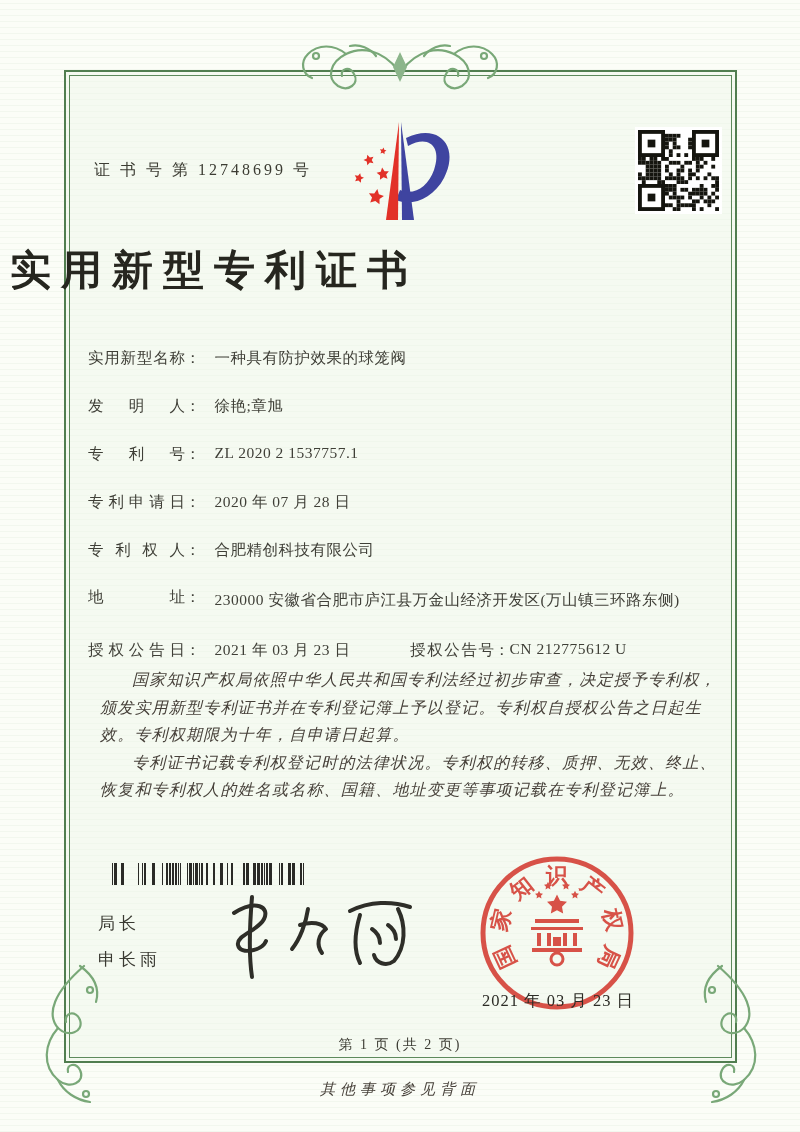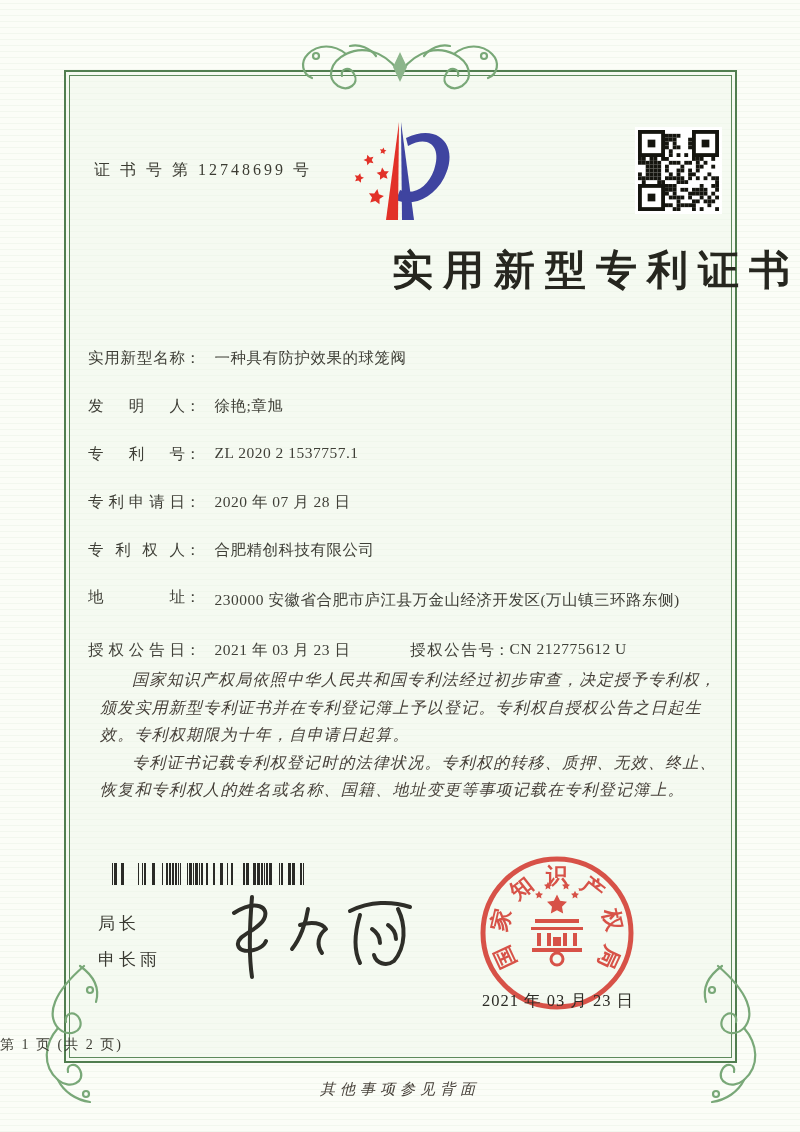--- a/index.html
+++ b/index.html
@@ -19,21 +19,21 @@
   .ornament { position:absolute; pointer-events:none; }
   .ornament svg path, .ornament svg circle { stroke:#79a878; fill:none; stroke-width:2.2; stroke-linecap:round; }
   .ornament svg .solid { fill:#8cb58b; stroke:none; }
 
   .cert-number { position:absolute; left:94px; top:148px; font-size:16px; letter-spacing:3px; color:#3c3c33;margin-top:12px; }
 
   .logo { position:absolute; left:338px; top:114px; width:128px; height:122px; }
   .qr { position:absolute; left:635px; top:127px; width:87px; height:87px; background:#fff; padding:3px; }
   .qr svg { width:100%; height:100%; display:block; }
 
-  .title { position:absolute; left:0; right:0; top:243px; text-align:right;
+  .title { position:absolute; left:0; right:0; top:243px; text-align:left;
     font-size:41px; font-weight:bold; letter-spacing:10px; text-indent:10px; color:#26261f; }
 
   .fields { position:absolute; left:88px; top:341px; width:636px; }
   .field-row { position:absolute; left:0; font-size:15.5px; color:#3f3f37; display:flex; align-items:flex-start; }
   .field-label { display:inline-block; width:97px; text-align:justify; text-align-last:justify; flex:0 0 97px; }
   .field-colon { flex:0 0 auto; }
   .field-value { margin-left:14px; letter-spacing:0.5px; }
   .addr .field-value { width:508px; line-height:26px; }
   .pair2 { position:absolute; left:322px; top:0; display:flex; }
 
@@ -51,21 +51,21 @@
 
   .signature { position:absolute; left:222px; top:891px; width:210px; height:96px; }
   .signature path { stroke:#2e2e28; stroke-width:4; fill:none; stroke-linecap:round; stroke-linejoin:round; }
 
   .seal { position:absolute; left:477px; top:853px; width:160px; height:160px; opacity:0.92; }
   .seal text { font-size:22px; font-weight:bold; fill:#d5443a; text-anchor:middle;
     font-family:"Liberation Serif","DejaVu Serif",serif; }
   .seal-date { position:absolute; left:479px; top:990px; width:158px; text-align:center;
     font-size:16.5px; color:#2c2c26; letter-spacing:1px; }
 
-  .page-indicator { position:absolute; left:0; right:0; top:1036px; text-align:left;
+  .page-indicator { position:absolute; left:0; right:0; top:1036px; text-align:center;
     font-size:14px; letter-spacing:2px; color:#3c3c33; }
   .back-note { position:absolute; left:0; right:0; top:1080px; text-align:center;
     font-size:15px; letter-spacing:5px; color:#47413a; font-style:italic; }
 </style>
 </head>
 <body>
 
 <div class="page">
 
   <div class="frame">

